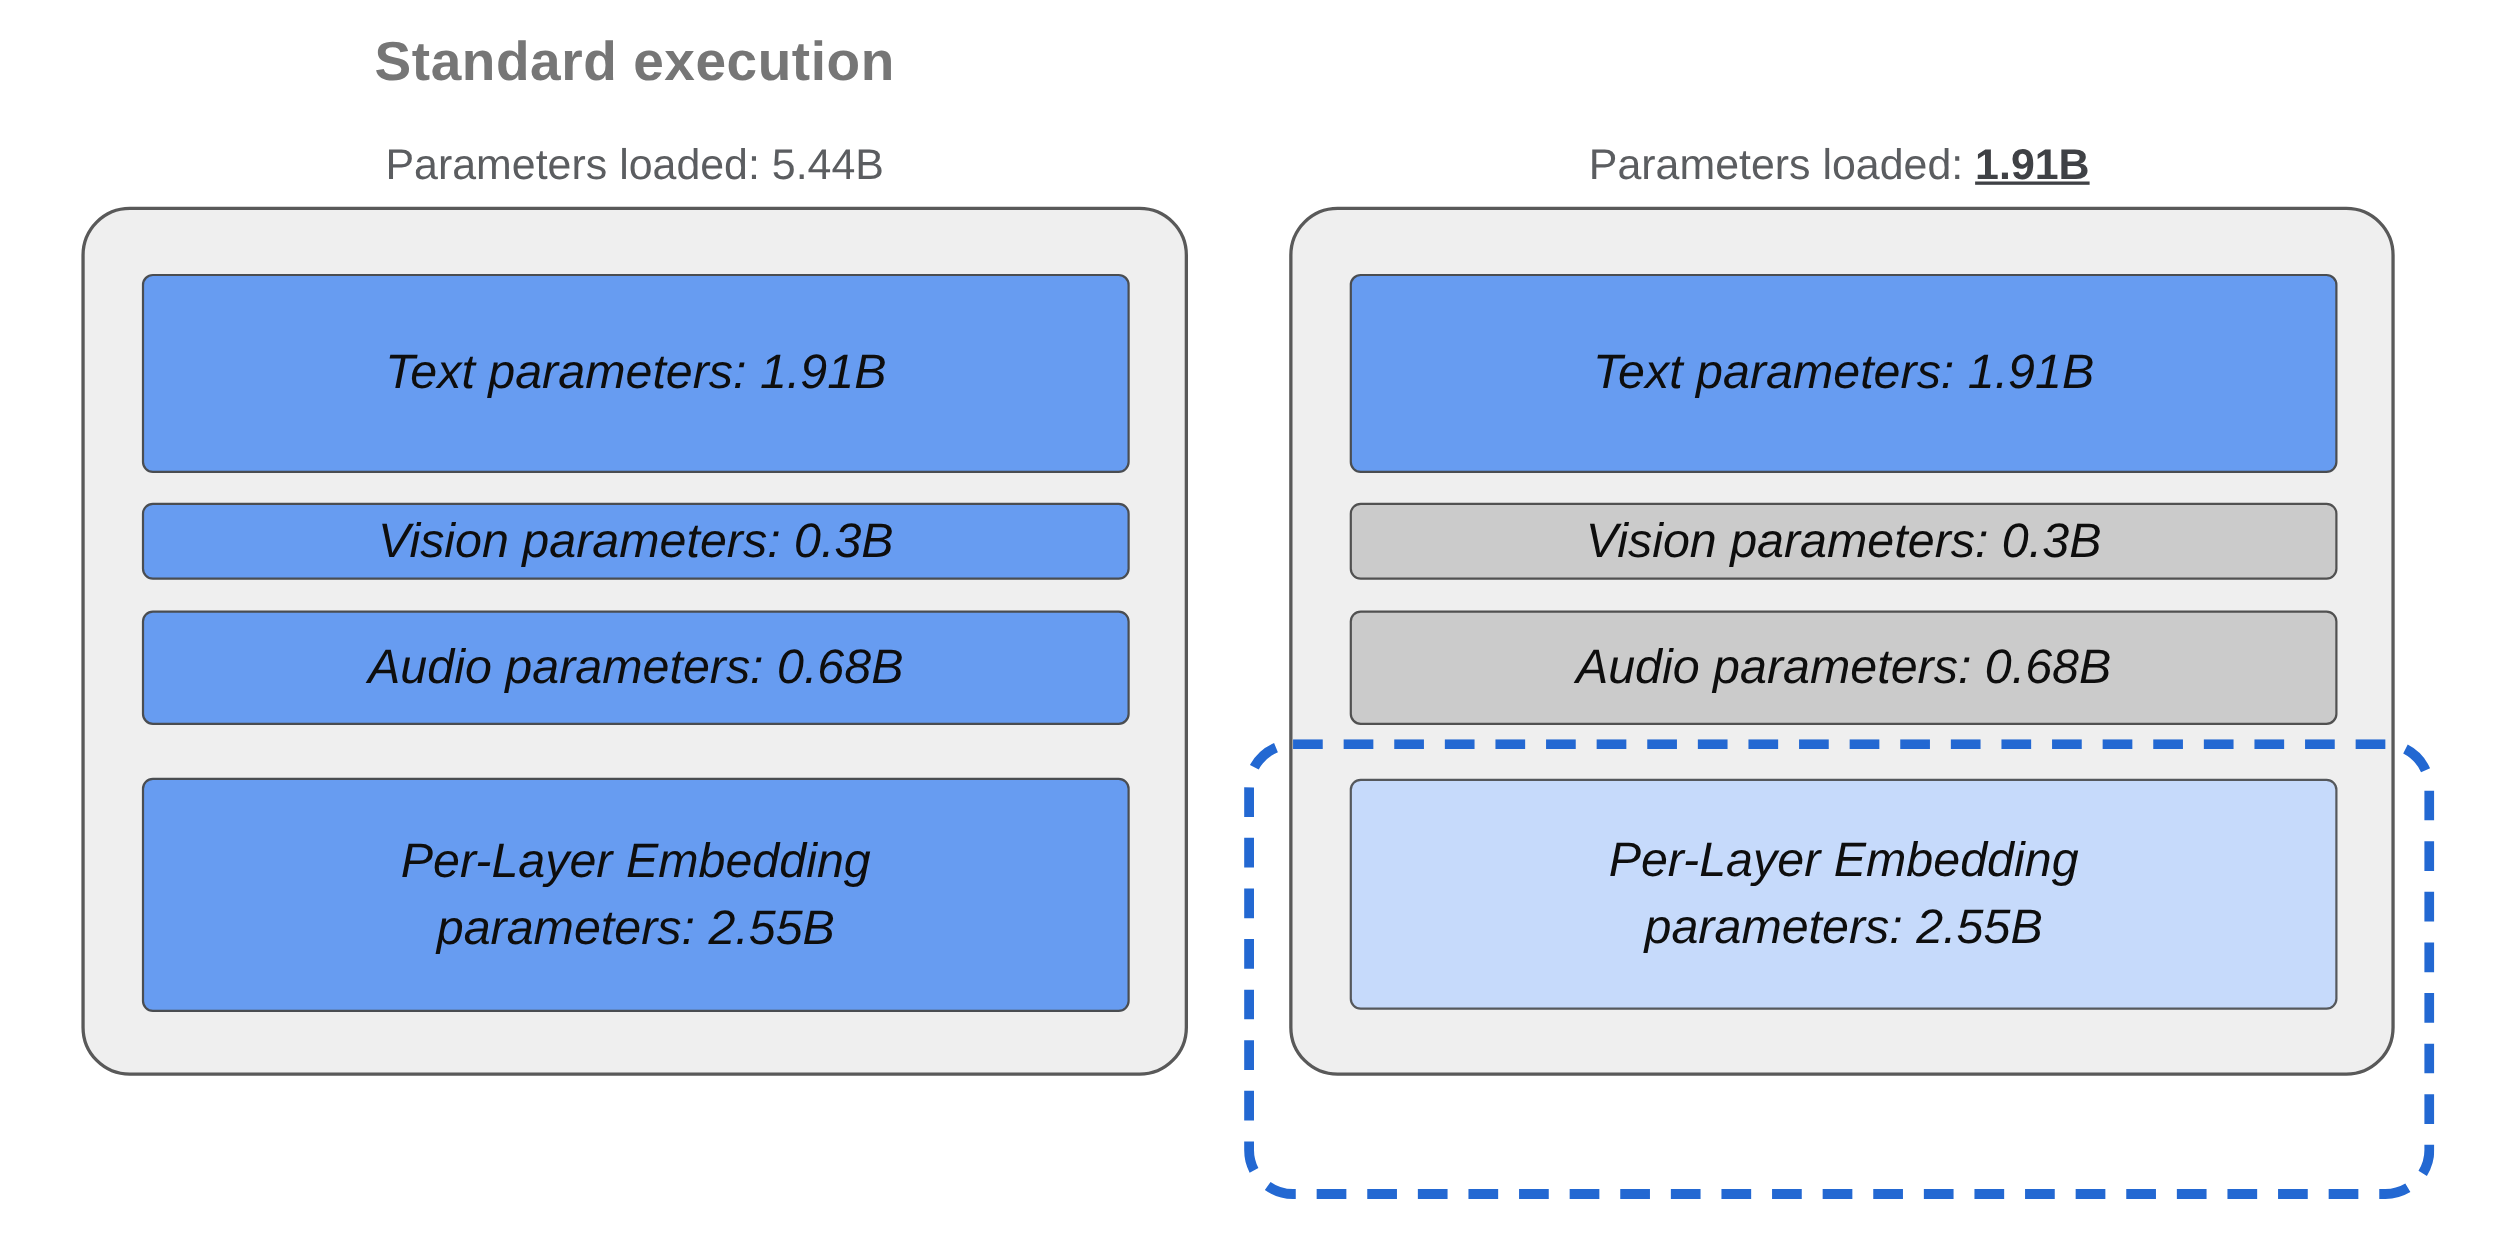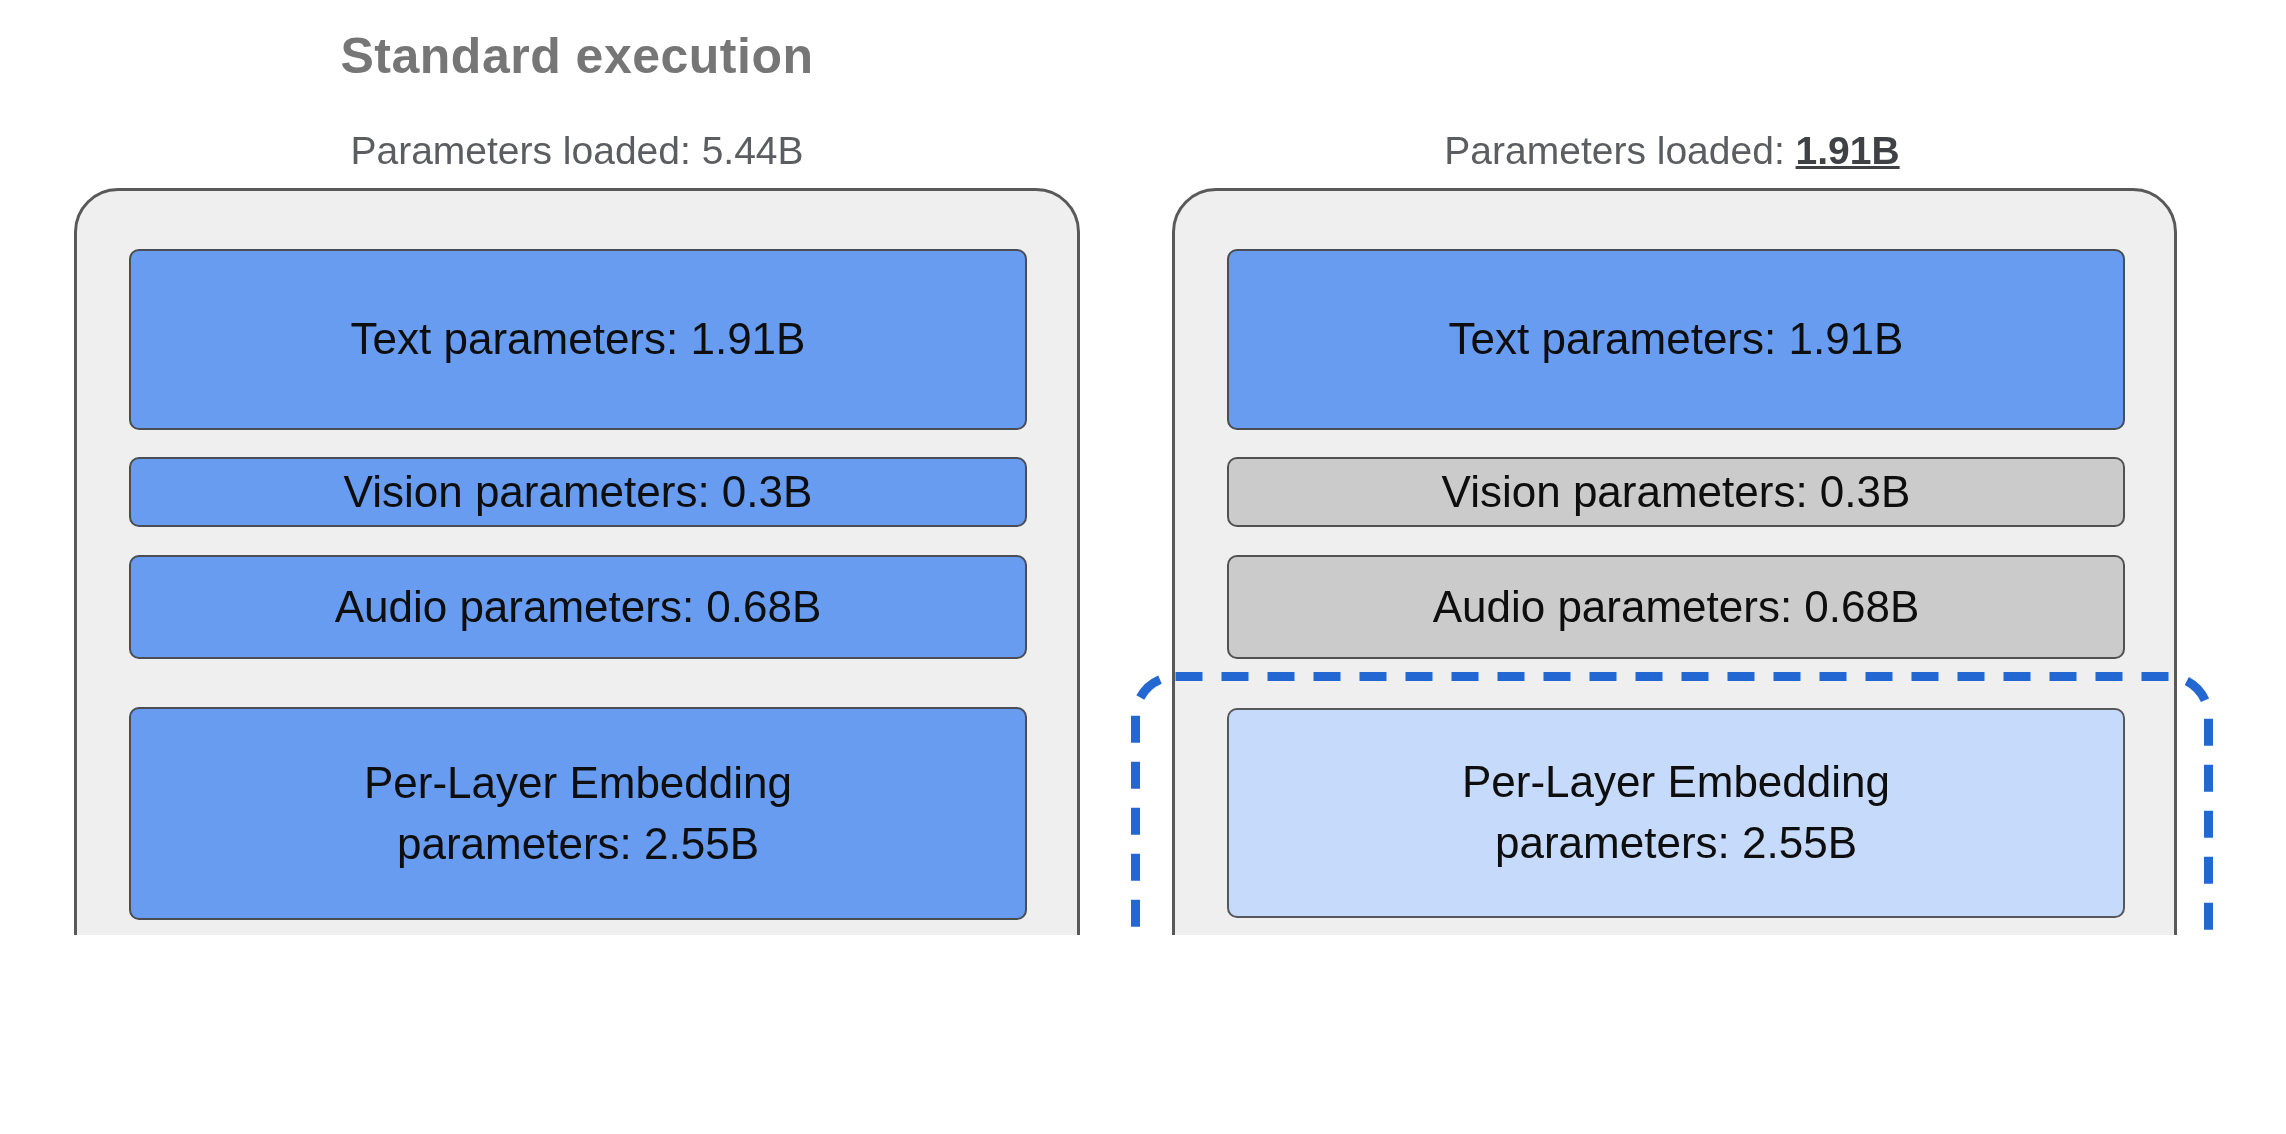--- a/index.html
+++ b/index.html
@@ -14,35 +14,35 @@
     --color-box_gray:#cbcbcb;
     --color-box_gray_border:#515151;
     --color-box_lightblue:#c6dafb;
     --color-box_lightblue_border:#55585c;
     --color-box_text:#0e0e0e;
     --color-dashed_blue:#2368d2;
   }
   *{box-sizing:border-box;margin:0;padding:0;}
   html,body{background:var(--color-page_bg);}
   body{font-family:"Liberation Sans","DejaVu Sans",sans-serif;}
-  .canvas{position:relative;width:2286px;height:935px;background:var(--color-page_bg);overflow:hidden;padding-left:16px;}
+  .canvas{position:relative;width:2286px;height:1134px;background:var(--color-page_bg);overflow:hidden;padding-left:16px;}
 
   .panel-title{position:absolute;top:26px;font-size:50px;line-height:1.2;font-weight:700;
     color:var(--color-title_gray);text-align:center;letter-spacing:.5px;}
   .panel-subtitle{position:absolute;top:128px;font-size:39px;line-height:1.2;
     color:var(--color-subtitle_gray);text-align:center;}
   .panel-subtitle .strong{font-weight:700;color:var(--color-subtitle_strong);text-decoration:underline;}
 
   .model-container{position:absolute;top:188px;width:1006px;height:790px;
     background:var(--color-container_fill);
     border:3px solid var(--color-container_border);border-radius:44px;}
 
   .param-box{position:absolute;left:52px;width:898px;display:flex;flex-direction:column;
     align-items:center;justify-content:center;text-align:right;
-    font-size:44px;line-height:1.38;color:var(--color-box_text);border-radius:10px;}
+    font-size:44px;line-height:1.38;color:var(--color-box_text);border-radius:10px;font-style:italic;}
   .param-box.blue{background:var(--color-box_blue);border:2.5px solid var(--color-box_blue_border);}
   .param-box.gray{background:var(--color-box_gray);border:2.5px solid var(--color-box_gray_border);}
   .param-box.lightblue{background:var(--color-box_lightblue);border:2.5px solid var(--color-box_lightblue_border);}
 
   .box-text{top:58px;height:181px;}
   .box-vision{top:266px;height:70px;}
   .box-audio{top:364px;height:104px;}
   .box-ple{top:516px;height:213px;}
   .box-ple-right{top:517px;height:210px;}
 

